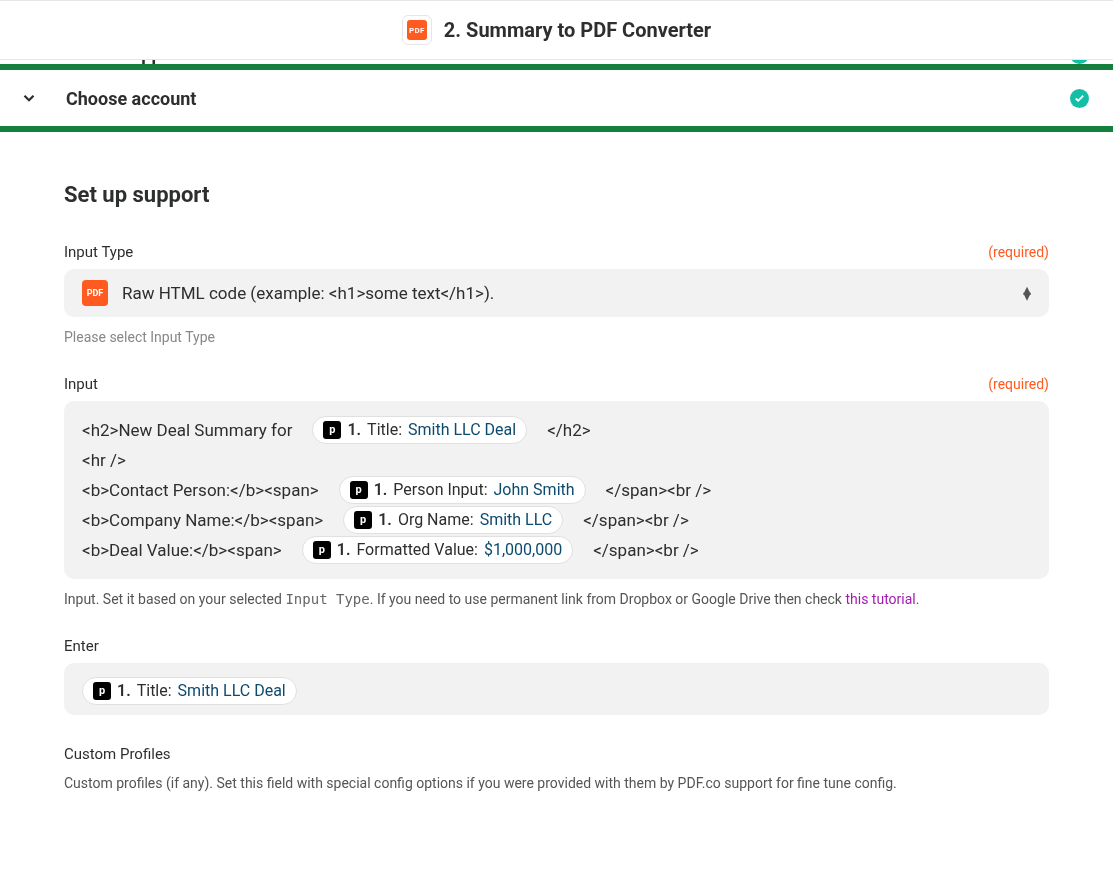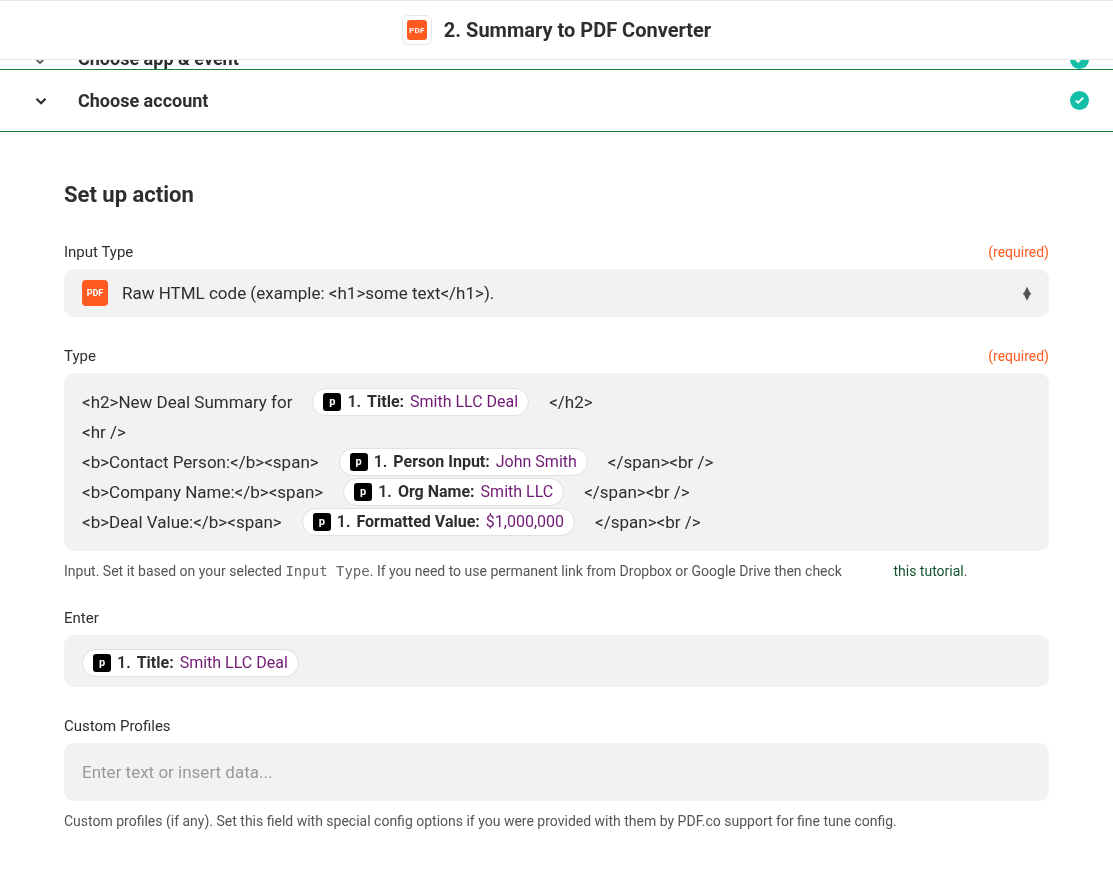--- a/index.html
+++ b/index.html
@@ -21,21 +21,21 @@
   }
   .pdf-icon {
     width: 20px; height: 20px; background: #ff5a1f; border-radius: 3px;
     display: flex; align-items: center; justify-content: center;
     color: #fff; font-size: 8px; font-weight: 700; letter-spacing: 0.3px;
   }
   .step-title { font-size: 20px; font-weight: 700; }
 
   .section-row {
     display: flex; align-items: center; height: 62px;
-    border-bottom: 1px solid #15803d; padding: 0 32px; position: relative;
+    border-bottom: 6px solid #15803d; padding: 0 20px; position: relative;
   }
   .section-row.partial-hidden { height: 10px; overflow: hidden; padding-top: 0; padding-bottom: 0; align-items: flex-end; }
   .chevron { width: 22px; color: #666; margin-right: 24px; }
   .chevron svg { display: block; }
   .section-label { font-size: 18px; font-weight: 700; }
 
   .check-badge {
     position: absolute; right: 24px; width: 19px; height: 19px; border-radius: 50%;
     background: #13bfa6; display: flex; align-items: center; justify-content: center;
   }
@@ -70,24 +70,24 @@
   .pill {
     display: inline-flex; align-items: center; gap: 6px;
     background: #fff; border: 1px solid #e0e0e0; border-radius: 18px;
     padding: 1px 10px; font-size: 16px; height: 28px;
   }
   .pill .p-badge {
     width: 18px; height: 18px; background: #000; color: #fff; border-radius: 3px;
     display:flex;align-items:center;justify-content:center; font-size:11px; font-weight:700;
   }
   .pill .stepnum { font-weight: 600; }
-  .pill .label { font-weight: 700; }
-  .pill .val { color: #701a75; }
+  .pill .label { font-weight: 400; }
+  .pill .val { color: #0c4a6e; }
   .placeholder { color: #9a9a9a; }
-  a.link { color: #14532d; text-decoration: none; margin-left: 48px; }
+  a.link { color: #a21caf; text-decoration: none; }
   .mono { font-family: ui-monospace, Menlo, Consolas, monospace; font-size: 14px; color: #666; }
 </style>
 </head>
 <body>
 
 <div class="top-rule"></div>
 
 <div class="step-header">
   <div class="app-badge">
     <div class="pdf-icon">PDF</div>
@@ -120,40 +120,41 @@
   </div>
   <div class="section-label">Choose account</div>
   <div class="check-badge">
     <svg width="11" height="11" viewBox="0 0 24 24" fill="none" stroke="#fff" stroke-width="4">
         <polyline points="20 6 9 17 4 12"></polyline>
       </svg>
   </div>
 </div>
 
 <div class="content">
-  <h2>Set up action</h2>
+  <h2>Set up support</h2>
 
   <div class="field">
     <div class="field-label-row">
       <span class="field-label">Input Type</span>
       <span class="required">(required)</span>
     </div>
     <div class="select-box">
       <div class="pdf-icon-inline">PDF</div>
       <div class="select-val">Raw HTML code (example: &lt;h1&gt;some text&lt;/h1&gt;).</div>
       <div class="updown">
         <span>▴</span>
           <span>▾</span>
       </div>
     </div>
+    <div class="helper">Please select Input Type</div>
   </div>
 
   <div class="field">
     <div class="field-label-row">
-      <span class="field-label">Type</span>
+      <span class="field-label">Input</span>
       <span class="required">(required)</span>
     </div>
     <div class="input-box" id="input-editor">
         <div class="code-line">
           <span>&lt;h2&gt;New Deal Summary for</span>
           <span class="pill">
             <span class="p-badge">p</span>
             <span class="stepnum">1.</span>
             <span class="label">Title:</span>
             <span class="val">Smith LLC Deal</span>
@@ -210,19 +211,16 @@
         <span class="label">Title:</span>
         <span class="val">Smith LLC Deal</span>
       </span>
     </div>
   </div>
 
   <div class="field" style="margin-bottom:10px;">
     <div class="field-label-row">
       <span class="field-label">Custom Profiles</span>
     </div>
-    <div class="input-box">
-      <span class="placeholder">Enter text or insert data...</span>
-    </div>
     <div class="helper dark">Custom profiles (if any). Set this field with special config options if you were provided with them by PDF.co support for fine tune config.</div>
   </div>
 
 </div>
 
 </body></html>

